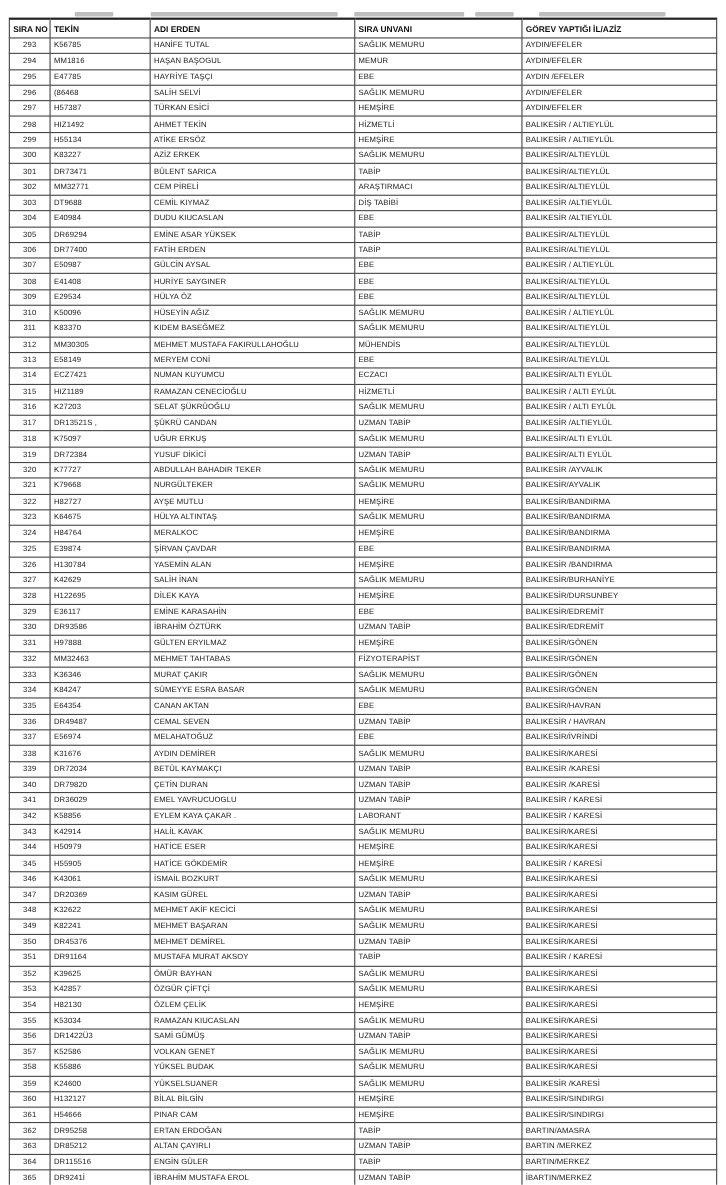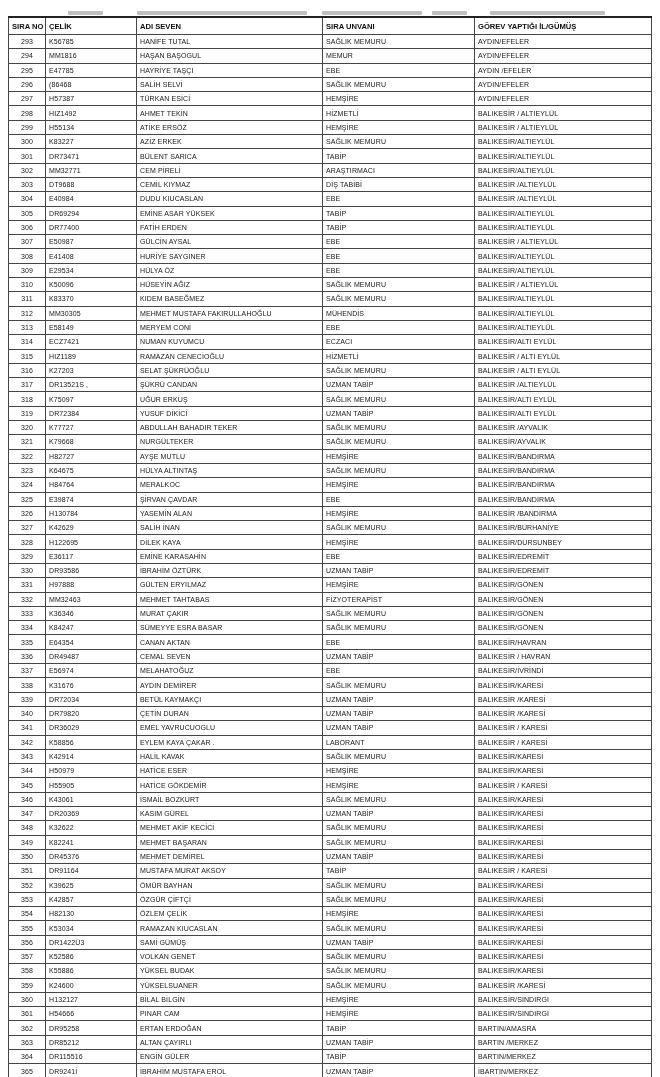--- a/index.html
+++ b/index.html
@@ -52,24 +52,24 @@
   <colgroup>
     <col class="c1">
       <col class="c2">
       <col class="c3">
       <col class="c4">
       <col class="c5">
   </colgroup>
   <thead>
     <tr>
       <th>SIRA NO</th>
-      <th>ÇELİK</th>
-      <th>ADI SEVEN</th>
+      <th>TEKİN</th>
+      <th>ADI ERDEN</th>
       <th>SIRA UNVANI</th>
-      <th>GÖREV YAPTIĞI İL/GÜMÜŞ</th>
+      <th>GÖREV YAPTIĞI İL/AZİZ</th>
     </tr>
   </thead>
   <tbody>
       <tr>
         <td>293</td>
         <td>K56785</td>
         <td>HANİFE TUTAL</td>
         <td>SAĞLIK MEMURU</td>
         <td>AYDIN/EFELER</td>
       </tr>

